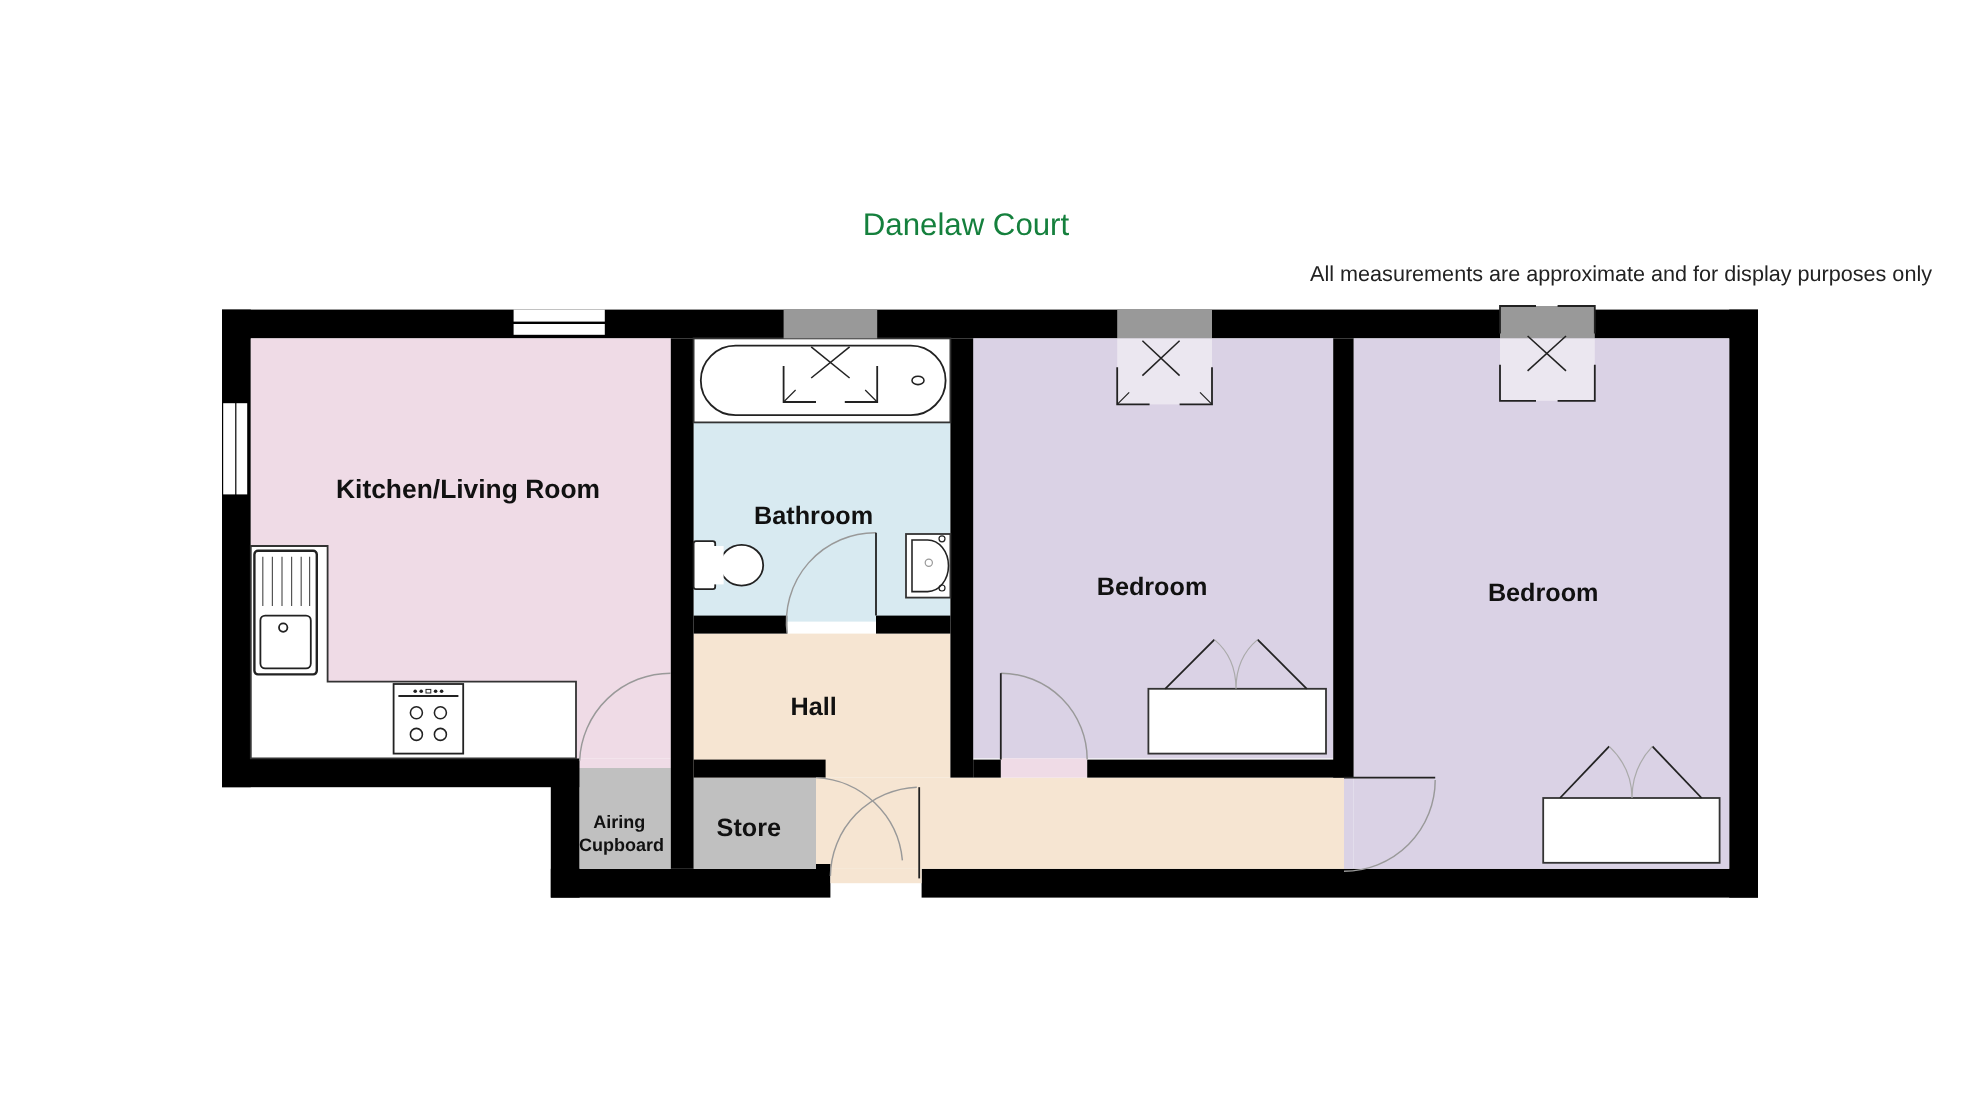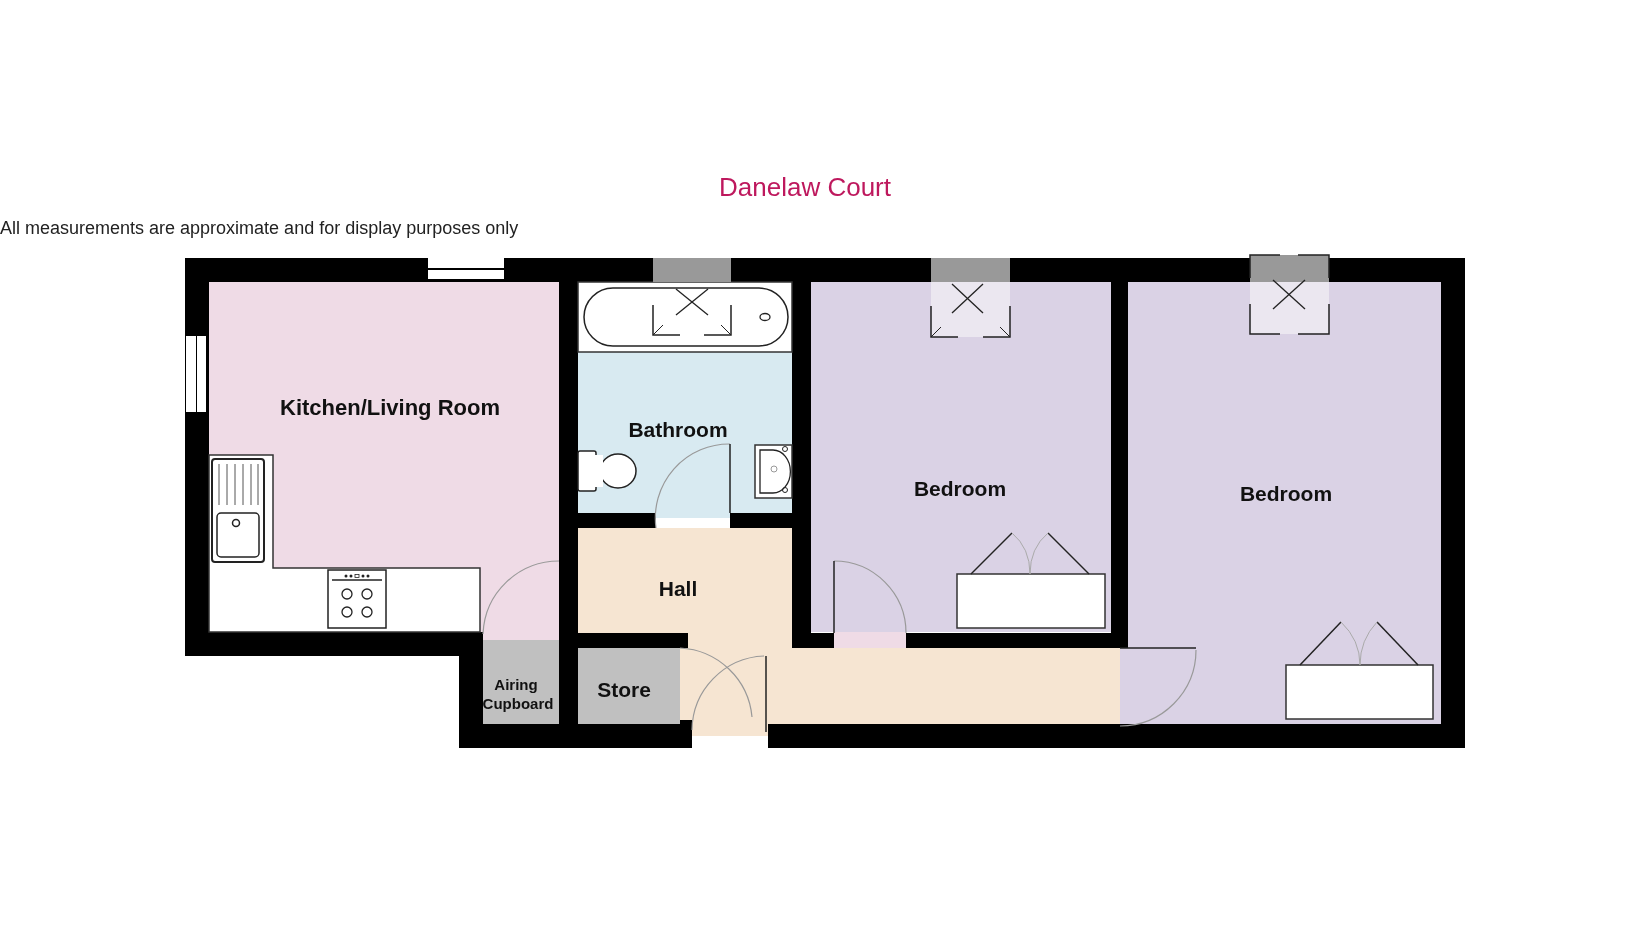--- a/index.html
+++ b/index.html
@@ -1,18 +1,18 @@
 <!DOCTYPE html>
 <html><head>
 <meta charset="utf-8">
 <style>
   html, body { margin:0; padding:0; background:#ffffff; }
   body { width:1643px; height:928px; position:relative; overflow:hidden; font-family:"Liberation Sans", sans-serif; }
-  .title { position:absolute; left:0; width:1610px; top:172px; text-align:center; font-size:26px; color:#be185d; }
-  .subtitle { position:absolute; left:0; width:1610px; top:218px; text-align:left; font-size:18px; color:#222; }
+  .title { position:absolute; left:0; width:1610px; top:172px; text-align:center; font-size:26px; color:#15803d; }
+  .subtitle { position:absolute; left:0; width:1610px; top:218px; text-align:right; font-size:18px; color:#222; }
   svg { position:absolute; left:0; top:0; }
   .lbl { font-family:"Liberation Sans", sans-serif; font-weight:bold; fill:#111; }
 </style>
 </head>
 <body>
 
 <div class="title">Danelaw Court</div>
 <div class="subtitle">All measurements are approximate and for display purposes only</div>
 
 <svg width="1643" height="928" viewBox="0 0 1643 928">

